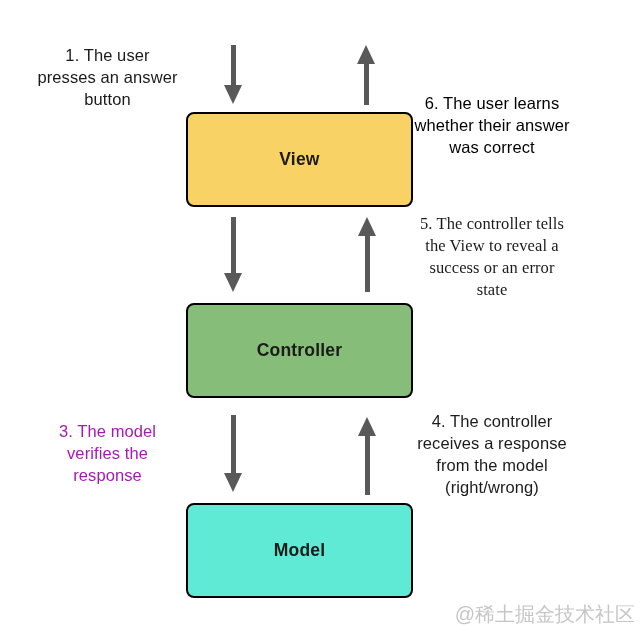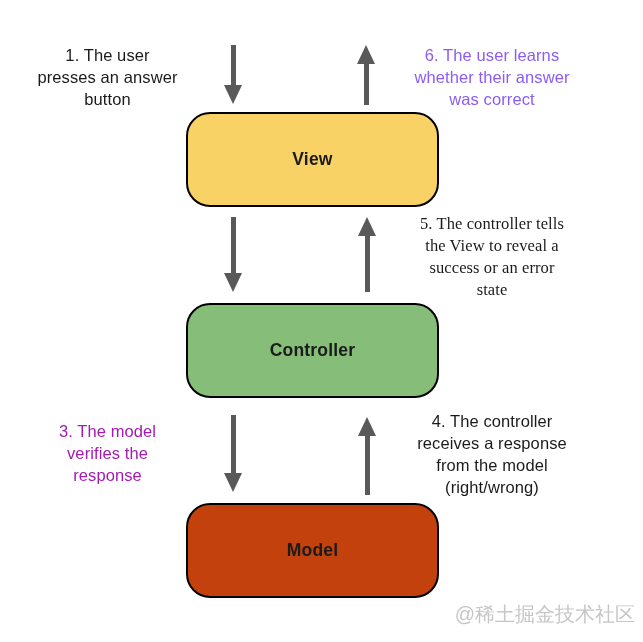--- a/index.html
+++ b/index.html
@@ -26,24 +26,24 @@
   .note-6 { left: 390px; top: 44px;  width: 204px; }
   .note-2 { left: 10px;  top: 223px; width: 195px; }
   .note-5 { left: 390px; top: 213px; width: 204px; font-family: Liberation Serif, serif; }
   .note-3 { left: 10px;  top: 420px; width: 195px; }
   .note-4 { left: 390px; top: 410px; width: 204px; text-align: center; }
 
   
   .box {
     position: absolute;
     left: 186px;
-    width: 253px;
+    width: 227px;
     height: 95px;
     border: 2px solid;
-    border-radius: 24px;
+    border-radius: 8px;
     box-sizing: border-box;
     display: flex;
     align-items: center;
     justify-content: center;
   }
   .box-view       { top: 112px; }
   .box-controller { top: 303px; }
   .box-model      { top: 503px; }
   .box-label {
     font-weight: bold;
@@ -89,21 +89,21 @@
   }
 </style>
 </head>
 <body>
 
 <div class="canvas" style="background: rgb(255, 255, 255);">
 
   <div class="note note-1" style="color: rgb(27, 27, 27);">1. The user
 presses an answer
 button</div>
-  <div class="note note-6" style="color: #8b5cf6;">6. The user learns
+  <div class="note note-6" style="color: #000000; margin-top: 48px;">6. The user learns
 whether their answer
 was correct</div>
   <div class="note note-5" style="color: rgb(27, 27, 27);">5. The controller tells
 the View to reveal a
 success or an error
 state</div>
   <div class="note note-3" style="color: #a21caf;">3. The model
 verifies the
 response</div>
   <div class="note note-4" style="color: rgb(27, 27, 27);">4. The controller
@@ -137,19 +137,19 @@
     <div class="head"></div>
     <div class="shaft"></div>
   </div>
 
   <div class="box box-view" style="background: rgb(248, 210, 100);">
     <span class="box-label" style="color: rgb(27, 27, 27);">View</span>
   </div>
   <div class="box box-controller" style="background: rgb(134, 189, 120);">
     <span class="box-label" style="color: rgb(27, 27, 27);">Controller</span>
   </div>
-  <div class="box box-model" style="background: #c2410c;">
+  <div class="box box-model" style="background: #5eead4;">
     <span class="box-label" style="color: rgb(27, 27, 27);">Model</span>
   </div>
 
   <div class="watermark" style="color: rgb(198, 198, 198);">@稀土掘金技术社区</div>
 
 </div>
 
 </body></html>

